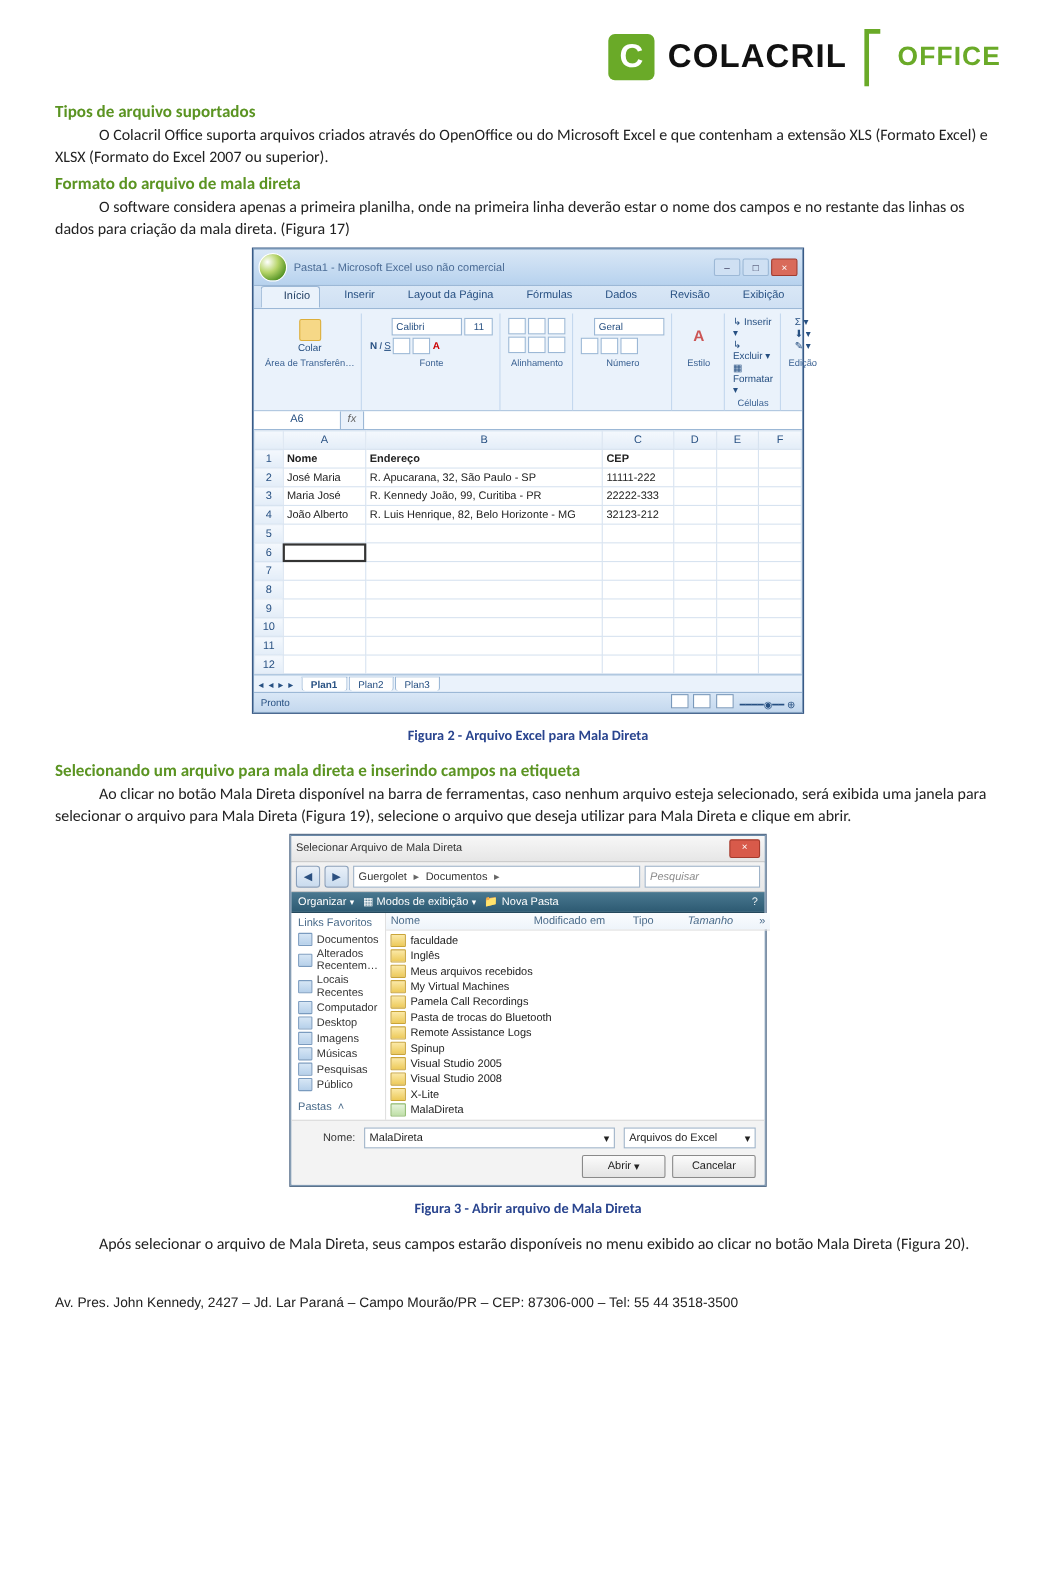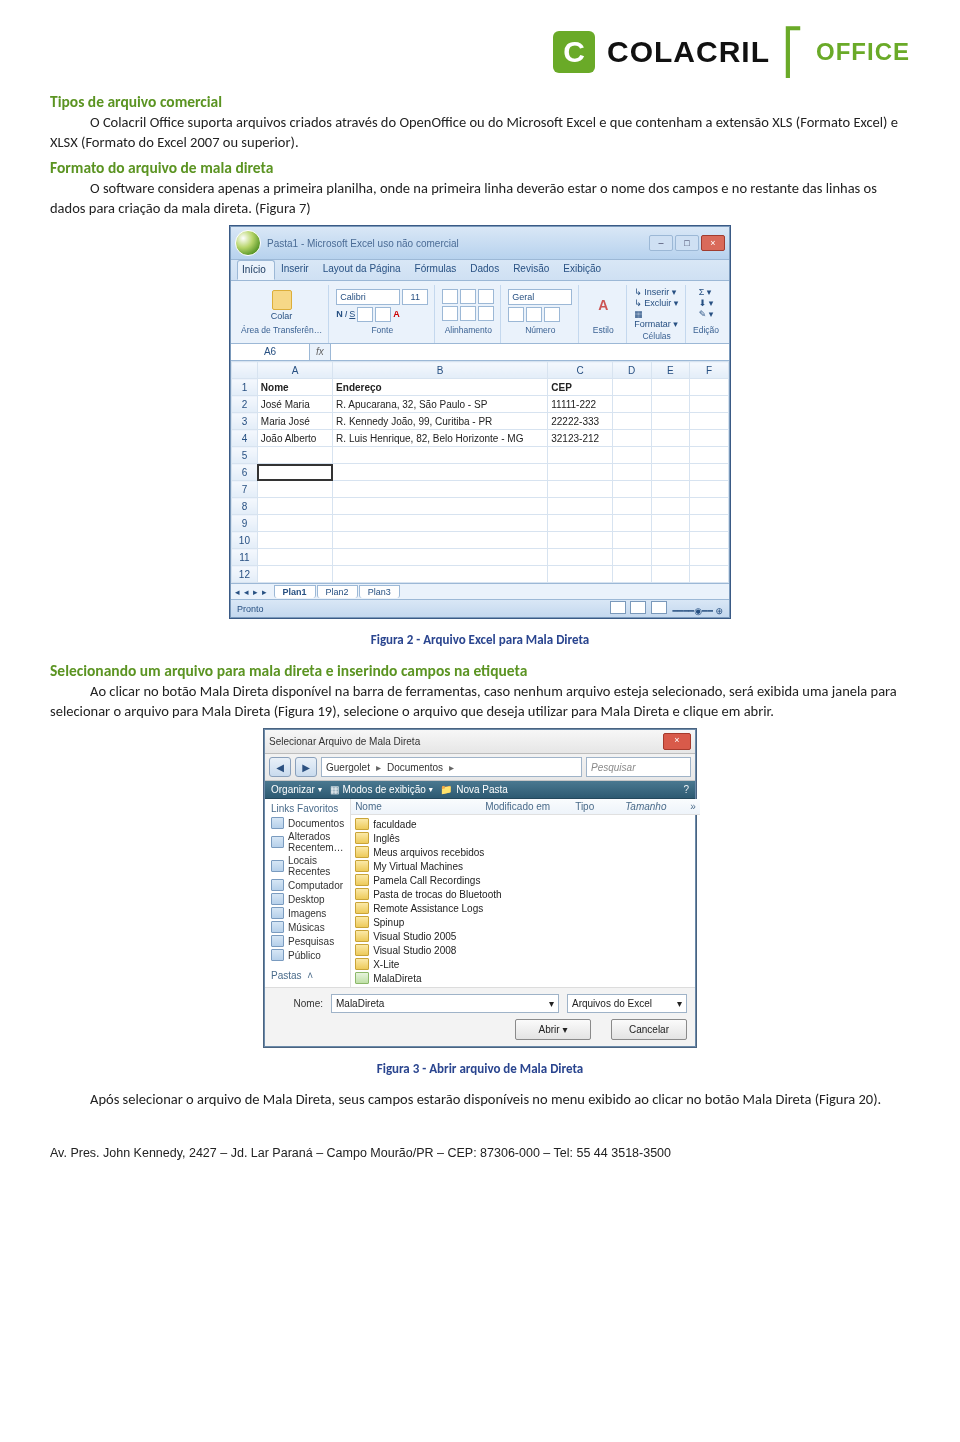--- a/index.html
+++ b/index.html
@@ -139,21 +139,21 @@
     border-color: #a03c30;
   }
   .excel-tabs {
     display: flex;
     gap: 2px;
     padding: 0 6px;
     background: linear-gradient(#d9e7f6, #cfe0f3);
     border-bottom: 1px solid #9cb8d6;
   }
   .excel-tabs span {
-    padding: 3px 8px 4px 4px;
+    padding: 3px 8px 4px 20px;
     font-size: 10px;
     color: #275082;
     cursor: default;
   }
   .excel-tabs span.active {
     background: #eaf2fb;
     border: 1px solid #9cb8d6;
     border-bottom: 1px solid #eaf2fb;
     border-radius: 3px 3px 0 0;
     color: #1e3c61;
@@ -220,20 +220,21 @@
   }
   .font-name {
     width: 56px;
     height: 14px;
     border: 1px solid #9cb8d6;
     background: #fff;
     padding: 0 3px;
     font-size: 9px;
     display: flex;
     align-items: center;
+    margin-left: 20px;
   }
   .font-size {
     width: 24px;
     height: 14px;
     border: 1px solid #9cb8d6;
     background: #fff;
     text-align: center;
     font-size: 9px;
     display: flex;
     align-items: center;
@@ -241,20 +242,21 @@
   }
   .num-fmt {
     width: 56px;
     height: 14px;
     border: 1px solid #9cb8d6;
     background: #fff;
     font-size: 9px;
     display: flex;
     align-items: center;
     padding: 0 3px;
+    margin-left: 12px;
   }
   .excel-namerow {
     display: flex;
     background: #eaf2fb;
     border-bottom: 1px solid #9cb8d6;
     font-size: 10px;
     color: #275082;
     justify-content: center;
   }
   .name-box {
@@ -551,21 +553,21 @@
     border: 1px solid #9fb3c8;
     height: 17px;
     padding: 0 4px;
     font-size: 10px;
     display: flex;
     align-items: center;
     justify-content: space-between;
   }
   .fd-btns {
     display: flex;
-    gap: 20px;
+    gap: 6px;
     margin-left: auto;
   }
   .fd-btn {
     min-width: 62px;
     height: 19px;
     border: 1px solid #8a8a8a;
     background: linear-gradient(#fbfbfb, #e3e3e3);
     border-radius: 2px;
     font-size: 10px;
     display: flex;
@@ -579,25 +581,25 @@
 
 <div class="page">
 
   <div class="header-logo">
     <div class="logo-c">C</div>
     <div class="logo-colacril">COLACRIL</div>
     <span class="logo-bracket">⎡</span>
     <span class="logo-office">OFFICE</span>
   </div>
 
-  <div class="heading-1">Tipos de arquivo comercial</div>
+  <div class="heading-1">Tipos de arquivo suportados</div>
   <p class="body-text indent">O Colacril Office suporta arquivos criados através do OpenOffice ou do Microsoft Excel e que contenham a extensão XLS (Formato Excel) e XLSX (Formato do Excel 2007 ou superior).</p>
 
   <div class="heading-1">Formato do arquivo de mala direta</div>
-  <p class="body-text indent">O software considera apenas a primeira planilha, onde na primeira linha deverão estar o nome dos campos e no restante das linhas os dados para criação da mala direta. (Figura 7)</p>
+  <p class="body-text indent">O software considera apenas a primeira planilha, onde na primeira linha deverão estar o nome dos campos e no restante das linhas os dados para criação da mala direta. (Figura 17)</p>
 
   <div class="excel-shot">
     <div class="excel-title">
       <div class="excel-orb"></div>
       <div class="excel-title-text">Pasta1 - Microsoft Excel uso não comercial</div>
       <div class="excel-winbtns">
         <span>–</span>
         <span>□</span>
         <span class="close">×</span>
       </div>

